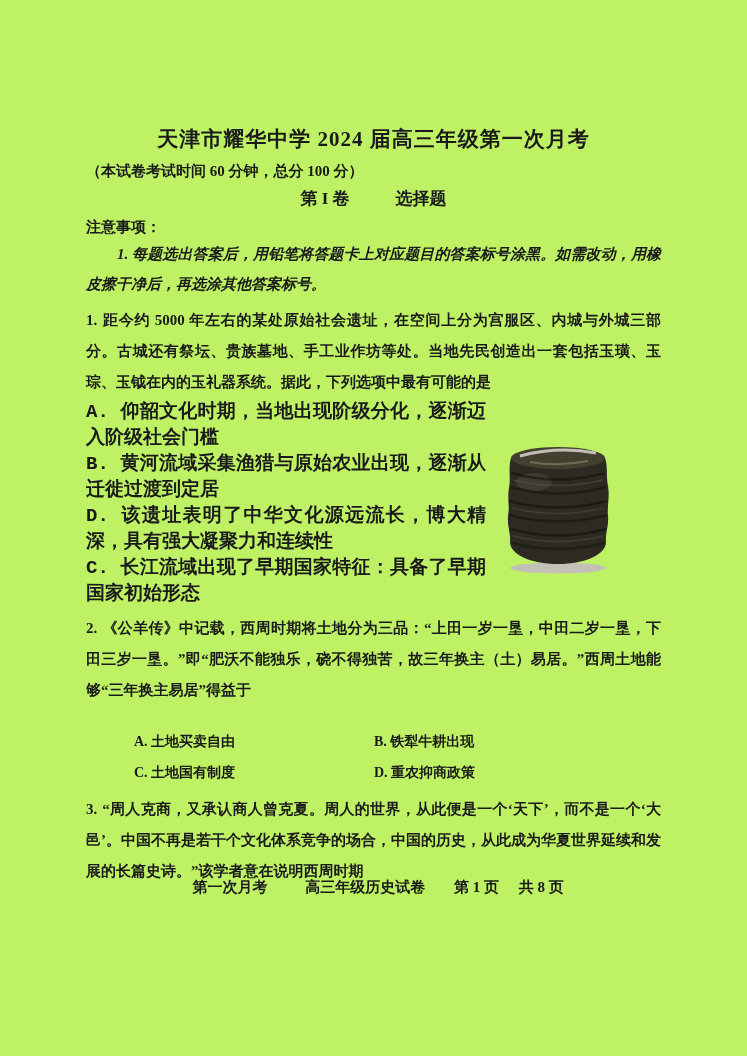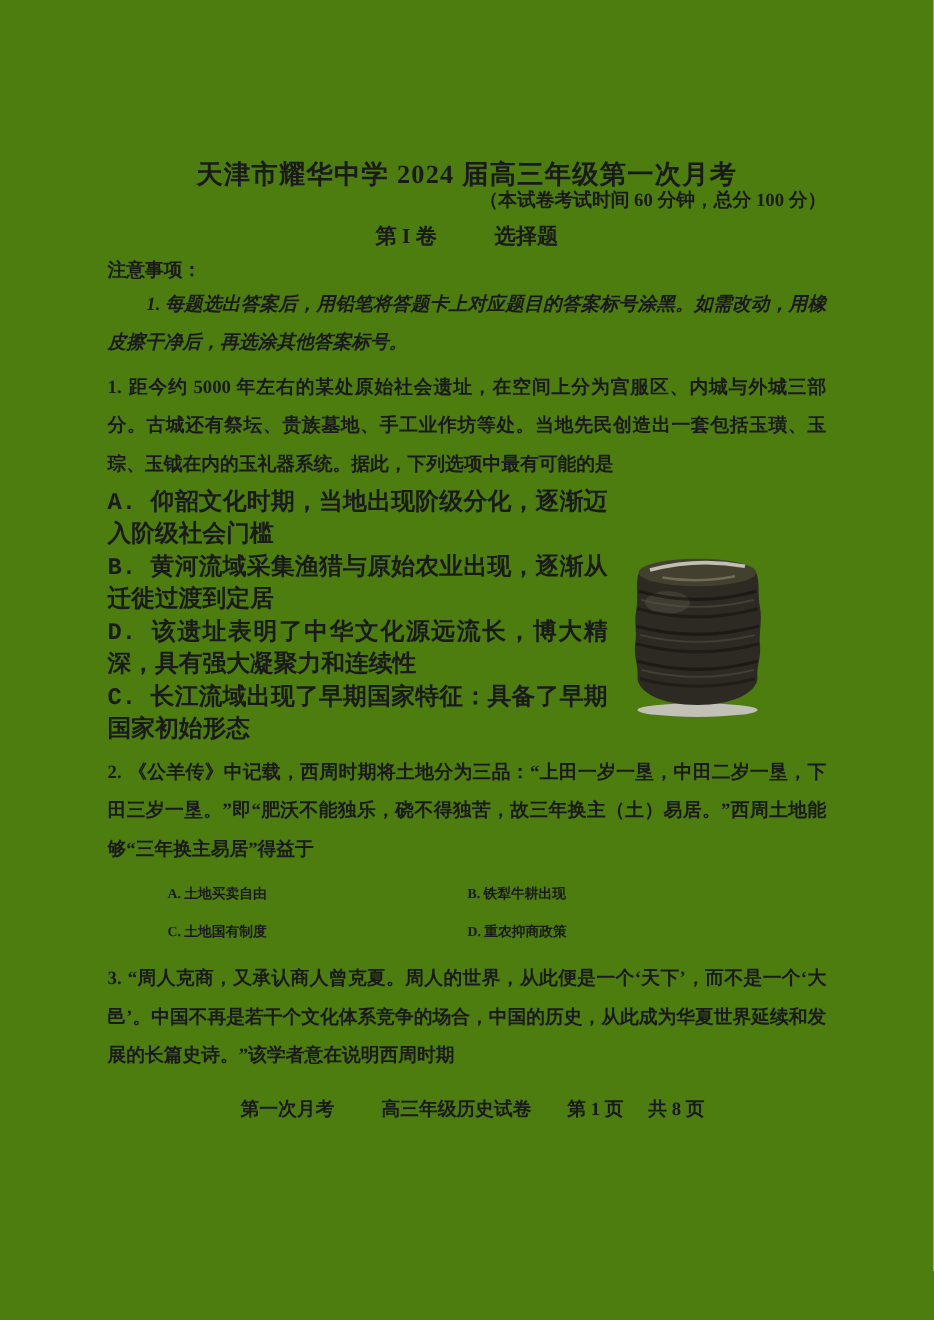--- a/index.html
+++ b/index.html
@@ -1,21 +1,21 @@
 <!DOCTYPE html>
 <html><head>
 <meta charset="utf-8">
 <style>
   * { box-sizing: border-box; }
   html, body { margin: 0; padding: 0; background: #ffffff; }
   .page {
     position: relative;
     width: 747px;
     height: 1056px;
-    background: #4d7c0f;
+    background: #bef264;
     overflow: hidden;
     font-family: "Liberation Serif", "DejaVu Serif", serif;
     color: #1a1a1a;
   }
   .content {
     position: absolute;
     left: 86px;
     top: 0;
     width: 575px;
   }
@@ -29,24 +29,25 @@
   }
   .subtitle {
     margin: 13px 0 0;
     font-size: 19px;
     line-height: 22px;
     text-align: center;
     font-weight: 700;
     letter-spacing: 2px;
   }
   .exam-info {
+    margin-top: 10px;
     font-size: 15px;
     line-height: 19px;
     font-weight: 700;
-    text-align: right;
+    text-align: left;
   }
   .section-head {
     margin-top: 7px;
     font-size: 17px;
     line-height: 21px;
     font-weight: 700;
     text-align: center;
   }
   .section-head .vol { margin-right: 46px; }
   .notice-label {
@@ -77,25 +78,25 @@
   .opts { margin-top: 1px; }
   .opts > div {
     font-size: 19px;
     font-weight: 600;
     line-height: 26px;
     max-width: 400px;
     text-align: justify;
     font-family: Liberation Mono, monospace;
   }
   .opts2 {
-    margin-top: 4px;
+    margin-top: 20px;
     display: grid;
     grid-template-columns: 240px 1fr;
     padding-left: 48px;
-    font-size: 11px;
+    font-size: 14px;
     font-weight: 600;
     line-height: 31px;
   }
   .jade {
     position: absolute;
     left: 500px;
     top: 440px;
   }
   .footer {
     position: absolute;

